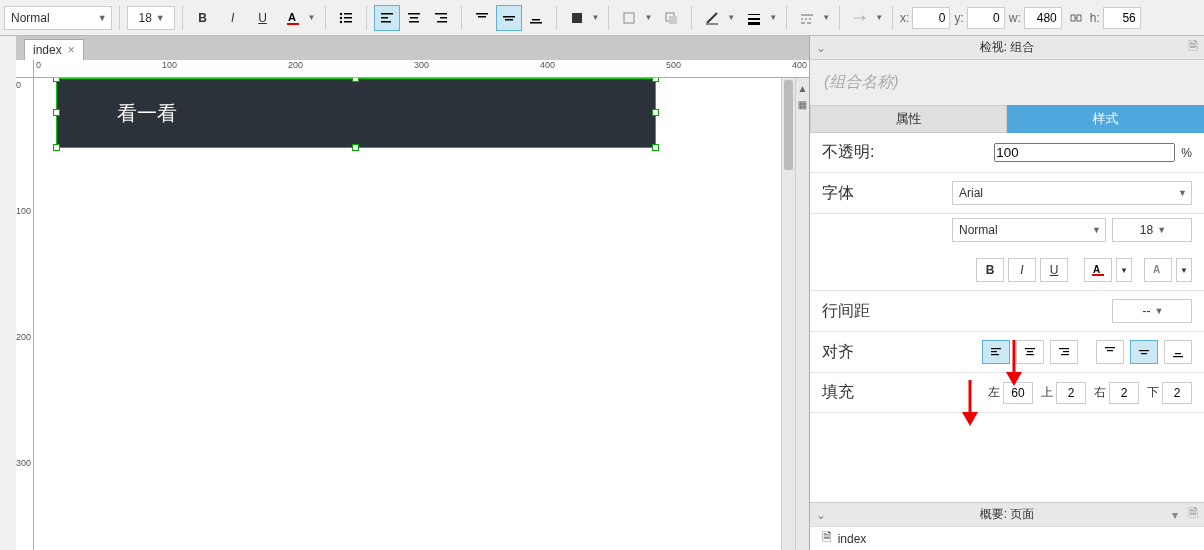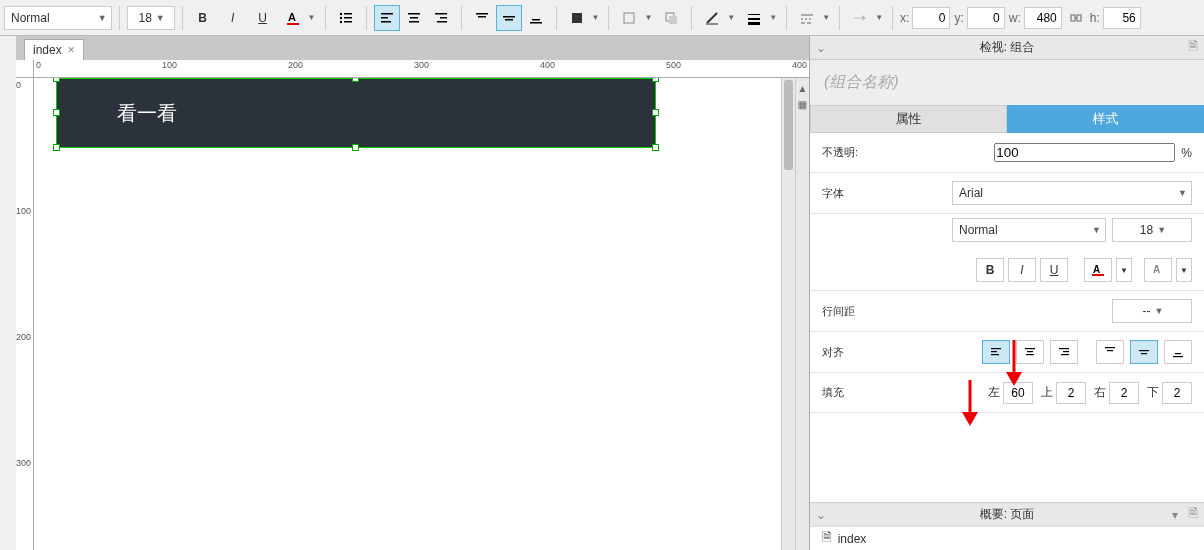--- a/index.html
+++ b/index.html
@@ -43,21 +43,21 @@
 .panel { width: 395px; background: #eee; border-left: 1px solid #aaa; display: flex; flex-direction: column; }
 .panel-header { height: 24px; background: #e8e8e8; border-bottom: 1px solid #ccc; display: flex; align-items: center; justify-content: center; font-size: 12px; position: relative; }
 .panel-header .collapse { position: absolute; left: 6px; color: #888; cursor: pointer; }
 .panel-header .icon-right { position: absolute; right: 6px; color: #888; cursor: pointer; }
 .group-name { padding: 12px 14px; font-style: italic; color: #aaa; font-size: 16px; }
 .panel-tabs { display: flex; height: 28px; }
 .panel-tab { flex: 1; display: flex; align-items: center; justify-content: center; background: #e0e0e0; border: 1px solid #ccc; cursor: pointer; font-size: 13px; }
 .panel-tab.active { background: #4ea8de; color: #fff; border-color: #4ea8de; }
 .panel-body { flex: 1; overflow-y: auto; background: #fff; }
 .prop-row { display: flex; align-items: center; padding: 8px 12px; border-bottom: 1px solid #e5e5e5; min-height: 40px; }
-.prop-label { width: 130px; font-size: 11px; }
+.prop-label { width: 130px; font-size: 16px; }
 .prop-ctrl { flex: 1; display: flex; justify-content: flex-end; align-items: center; gap: 6px; flex-wrap: wrap; }
 .prop-ctrl .select { min-width: 80px; }
 .prop-ctrl .select.wide { flex: 1; }
 .small-btn { width: 28px; height: 24px; border: 1px solid #ccc; display: inline-flex; align-items: center; justify-content: center; background: #fff; cursor: pointer; }
 .small-btn.active { background: #cce8f5; border-color: #5bb0dd; }
 .small-btn svg { width: 14px; height: 14px; }
 .footer-bar { height: 24px; background: #e8e8e8; border-top: 1px solid #ccc; display: flex; align-items: center; justify-content: center; font-size: 12px; position: relative; }
 .footer-bar .collapse { position: absolute; left: 6px; color: #888; cursor: pointer; }
 .footer-bar .icon-r1 { position: absolute; right: 26px; color: #888; cursor: pointer; }
 .footer-bar .icon-r2 { position: absolute; right: 6px; color: #888; cursor: pointer; }

